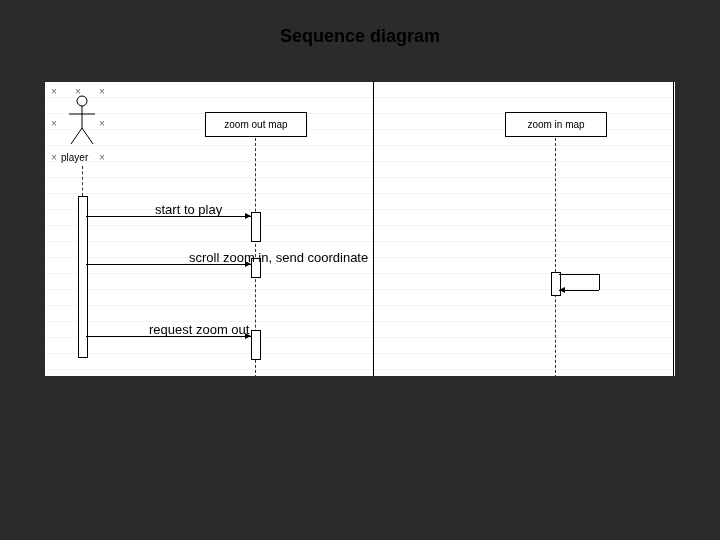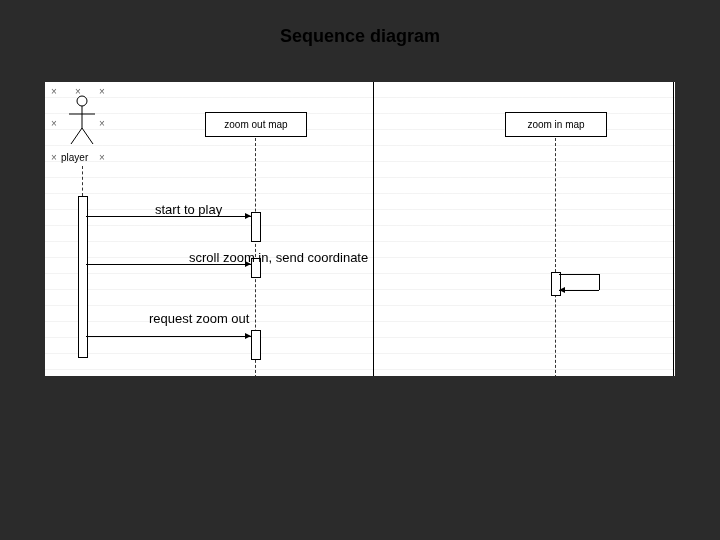--- a/index.html
+++ b/index.html
@@ -80,21 +80,21 @@
   <div class="msg-line" style="top:134px;left:41px;width:165px;"></div>
   <div class="arrow-r" style="top:131px;left:200px;"></div>
   <div class="msg-text" style="top:120px;left:110px;">start to play</div>
 
   <div class="msg-line" style="top:182px;left:41px;width:165px;"></div>
   <div class="arrow-r" style="top:179px;left:200px;"></div>
   <div class="msg-text" style="top:168px;left:144px;">scroll zoom in, send coordinate</div>
 
   <div class="msg-line" style="top:254px;left:41px;width:165px;"></div>
   <div class="arrow-r" style="top:251px;left:200px;"></div>
-  <div class="msg-text" style="top:229px;left:104px;">request zoom out</div>
+  <div class="msg-text" style="top:240px;left:104px;">request zoom out</div>
 
   <div class="self-h" style="top:192px;left:514px;width:40px;"></div>
   <div class="self-v" style="top:192px;left:554px;height:16px;"></div>
   <div class="self-h" style="top:208px;left:514px;width:40px;"></div>
   <div class="arrow-l" style="top:205px;left:514px;"></div>
 
 </div>
 </div>
 
 </body></html>

